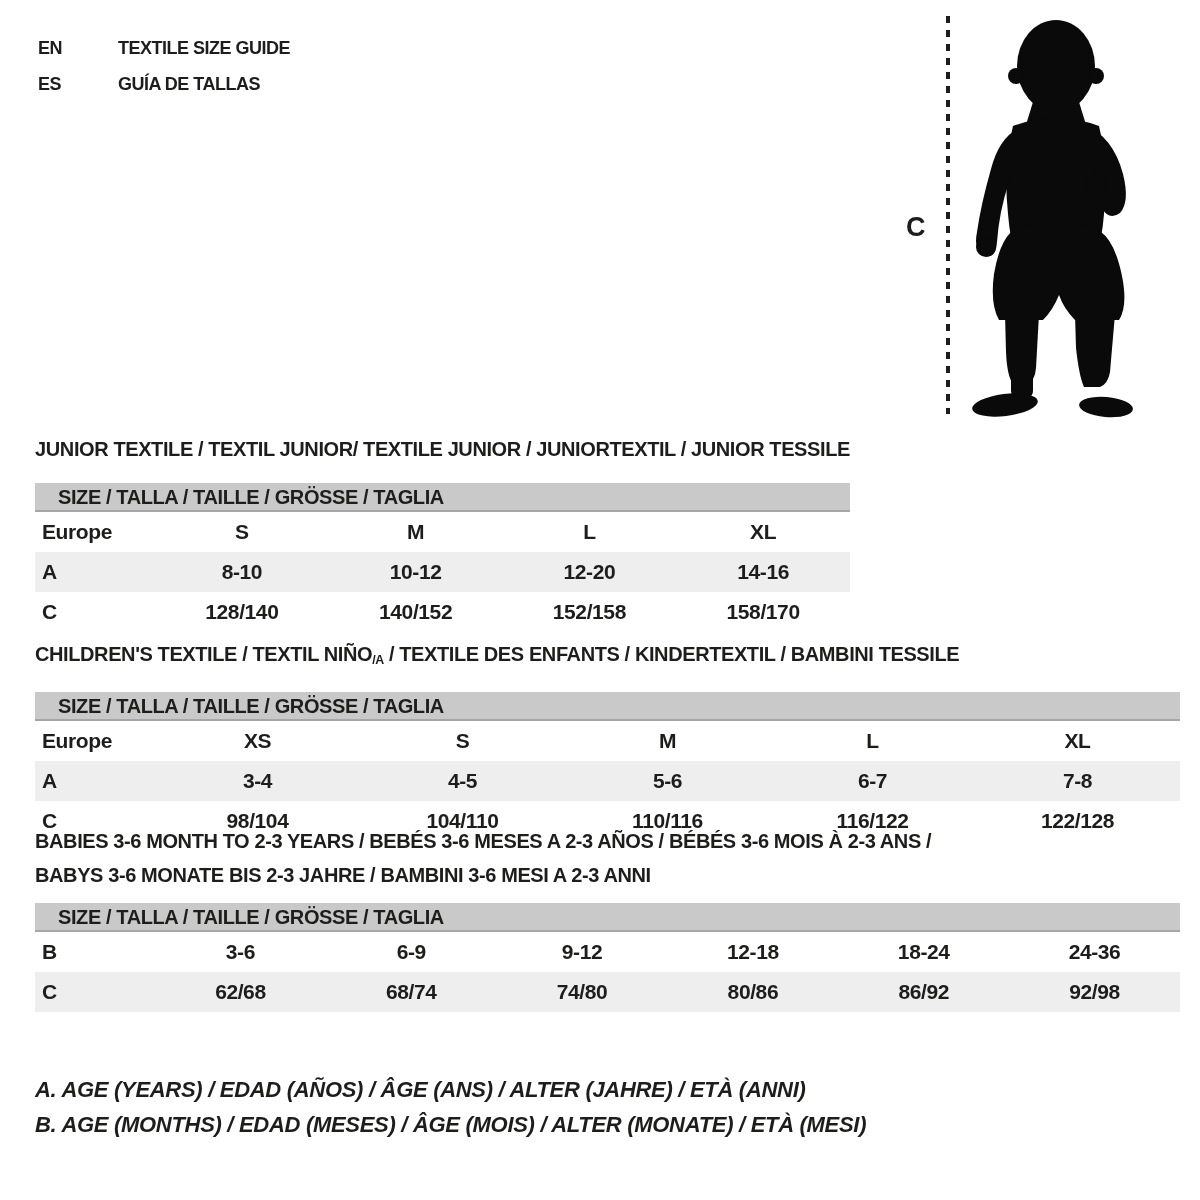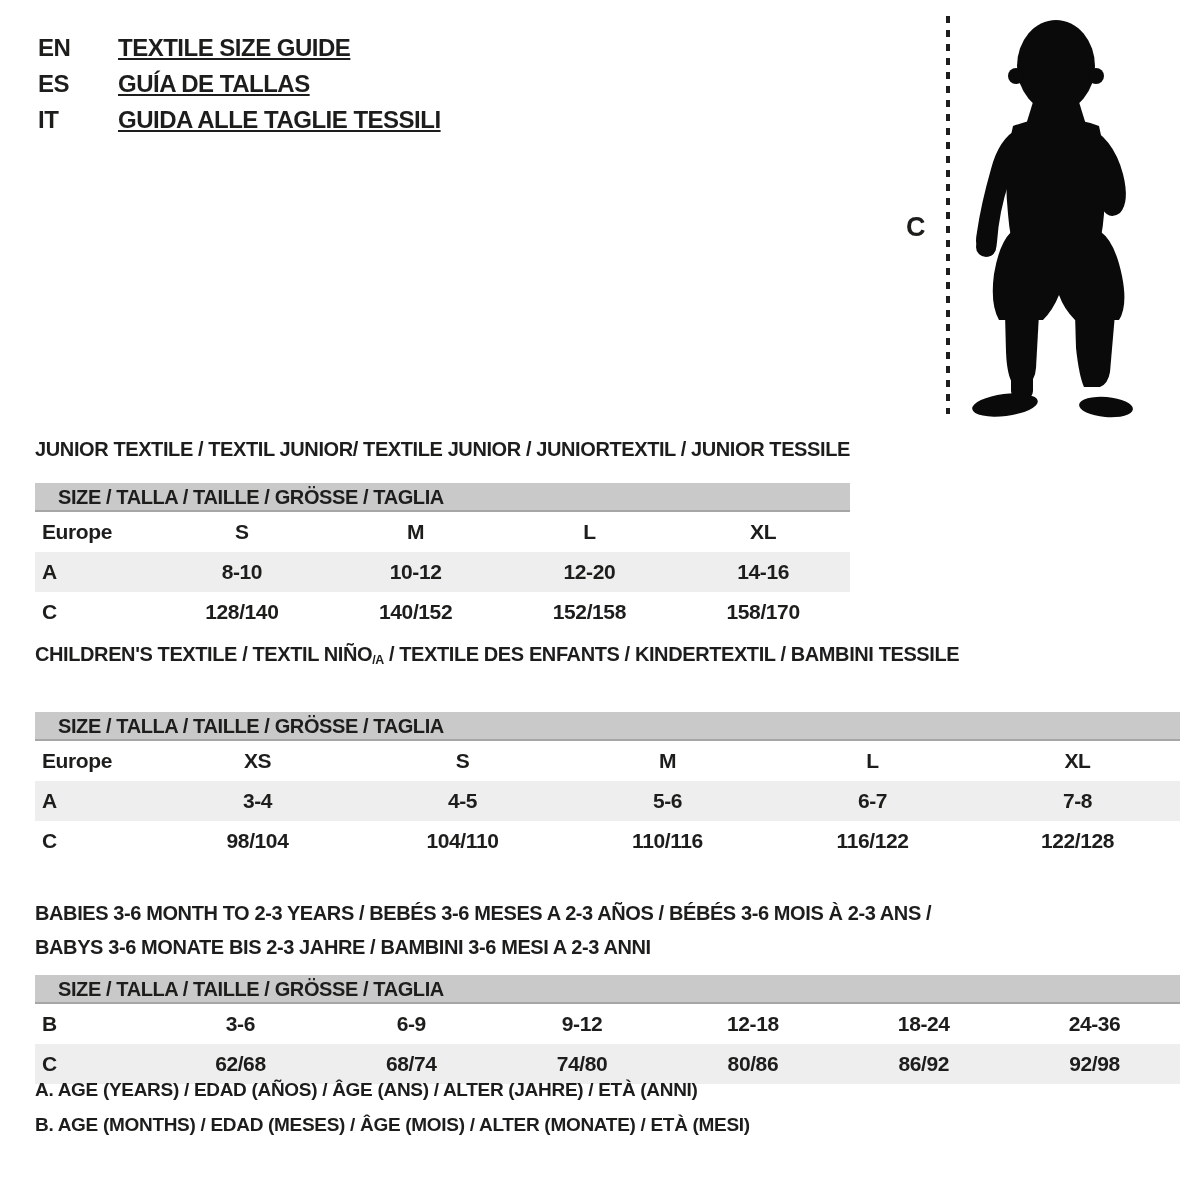--- a/index.html
+++ b/index.html
@@ -7,56 +7,55 @@
     --bar-edge:#a6a6a6;
     --shade:#eeeeee;
     --ink:#1d1d1b;
   }
   html,body{margin:0;padding:0;background:#ffffff;}
   .page{
     position:relative;width:1200px;height:1200px;background:#ffffff;
     font-family:"Liberation Sans",sans-serif;color:var(--ink);overflow:hidden;
   }
   
-  .lang-list{position:absolute;left:38px;top:30px;font-weight:bold;font-size:24px;line-height:36px;letter-spacing:-0.5px;white-space:nowrap;text-decoration:underline;}
+  .lang-list{position:absolute;left:38px;top:30px;font-weight:bold;font-size:18px;line-height:36px;letter-spacing:-0.5px;white-space:nowrap;}
   .lang-code{display:inline-block;width:80px;}
   
   .dash-line{position:absolute;left:946px;top:16px;width:4px;height:398px;
     background:repeating-linear-gradient(to bottom,var(--ink) 0 7px,transparent 7px 14px);}
   .c-label{position:absolute;left:906px;top:212px;font-size:27px;font-weight:bold;}
   .baby{position:absolute;left:963px;top:14px;width:180px;height:405px;}
   
   .size-table{position:absolute;left:35px;}
   .t1{top:437px;width:815px;}
   .t2{top:642px;width:1145px;}
-  .t3{top:896px;width:1145px;}
+  .t3{top:824px;width:1145px;}
   .table-title{font-weight:bold;font-size:20px;line-height:24px;letter-spacing:-0.4px;white-space:nowrap;}
   .t1 .table-title{margin-bottom:22px;text-align:center;}
-  .t2 .table-title{margin-bottom:40px;}
+  .t2 .table-title{margin-bottom:20px;}
   .t3 .table-title{line-height:34px;margin-bottom:11px;}
   .sub{font-size:0.62em;vertical-align:-0.25em;}
   .size-bar{height:29px;background:var(--bar);box-shadow:inset 0 -2px 0 var(--bar-edge);
     display:flex;align-items:center;padding-left:23px;box-sizing:border-box;
     font-weight:bold;font-size:20px;letter-spacing:-0.4px;}
   .trow{display:flex;height:40px;align-items:center;font-weight:bold;font-size:21px;letter-spacing:-0.4px;}
   .trow.shaded{background:var(--shade);}
   .trow .lbl{width:120px;padding-left:7px;box-sizing:border-box;}
   .trow .val{flex:1;text-align:center;}
   
-  .legend{position:absolute;left:35px;top:1072px;font-weight:bold;font-size:19px;line-height:35px;letter-spacing:-0.3px;white-space:nowrap;}
+  .legend{position:absolute;left:35px;top:1072px;font-weight:bold;font-size:22px;line-height:35px;letter-spacing:-0.3px;white-space:nowrap;font-style:italic;}
 </style>
 </head>
 <body>
 
 <div class="page">
 
   <div class="lang-list" id="lang-list">
       <div class="lang-row"><span class="lang-code">EN</span><span class="lang-label">TEXTILE SIZE GUIDE</span></div>
       <div class="lang-row"><span class="lang-code">ES</span><span class="lang-label">GUÍA DE TALLAS</span></div>
-      <div class="lang-row"><span class="lang-code">IT</span><span class="lang-label">GUIDA ALLE TAGLIE TESSILI</span></div>
     </div>
 
   <div class="dash-line"></div>
   <div class="c-label">C</div>
 
   <svg class="baby" viewBox="0 0 180 405" xmlns="http://www.w3.org/2000/svg" aria-hidden="true">
     <g fill="#0a0a0a">
       <ellipse cx="93" cy="52" rx="39" ry="46"></ellipse>
       <circle cx="53" cy="62" r="8"></circle>
       <circle cx="133" cy="62" r="8"></circle>

